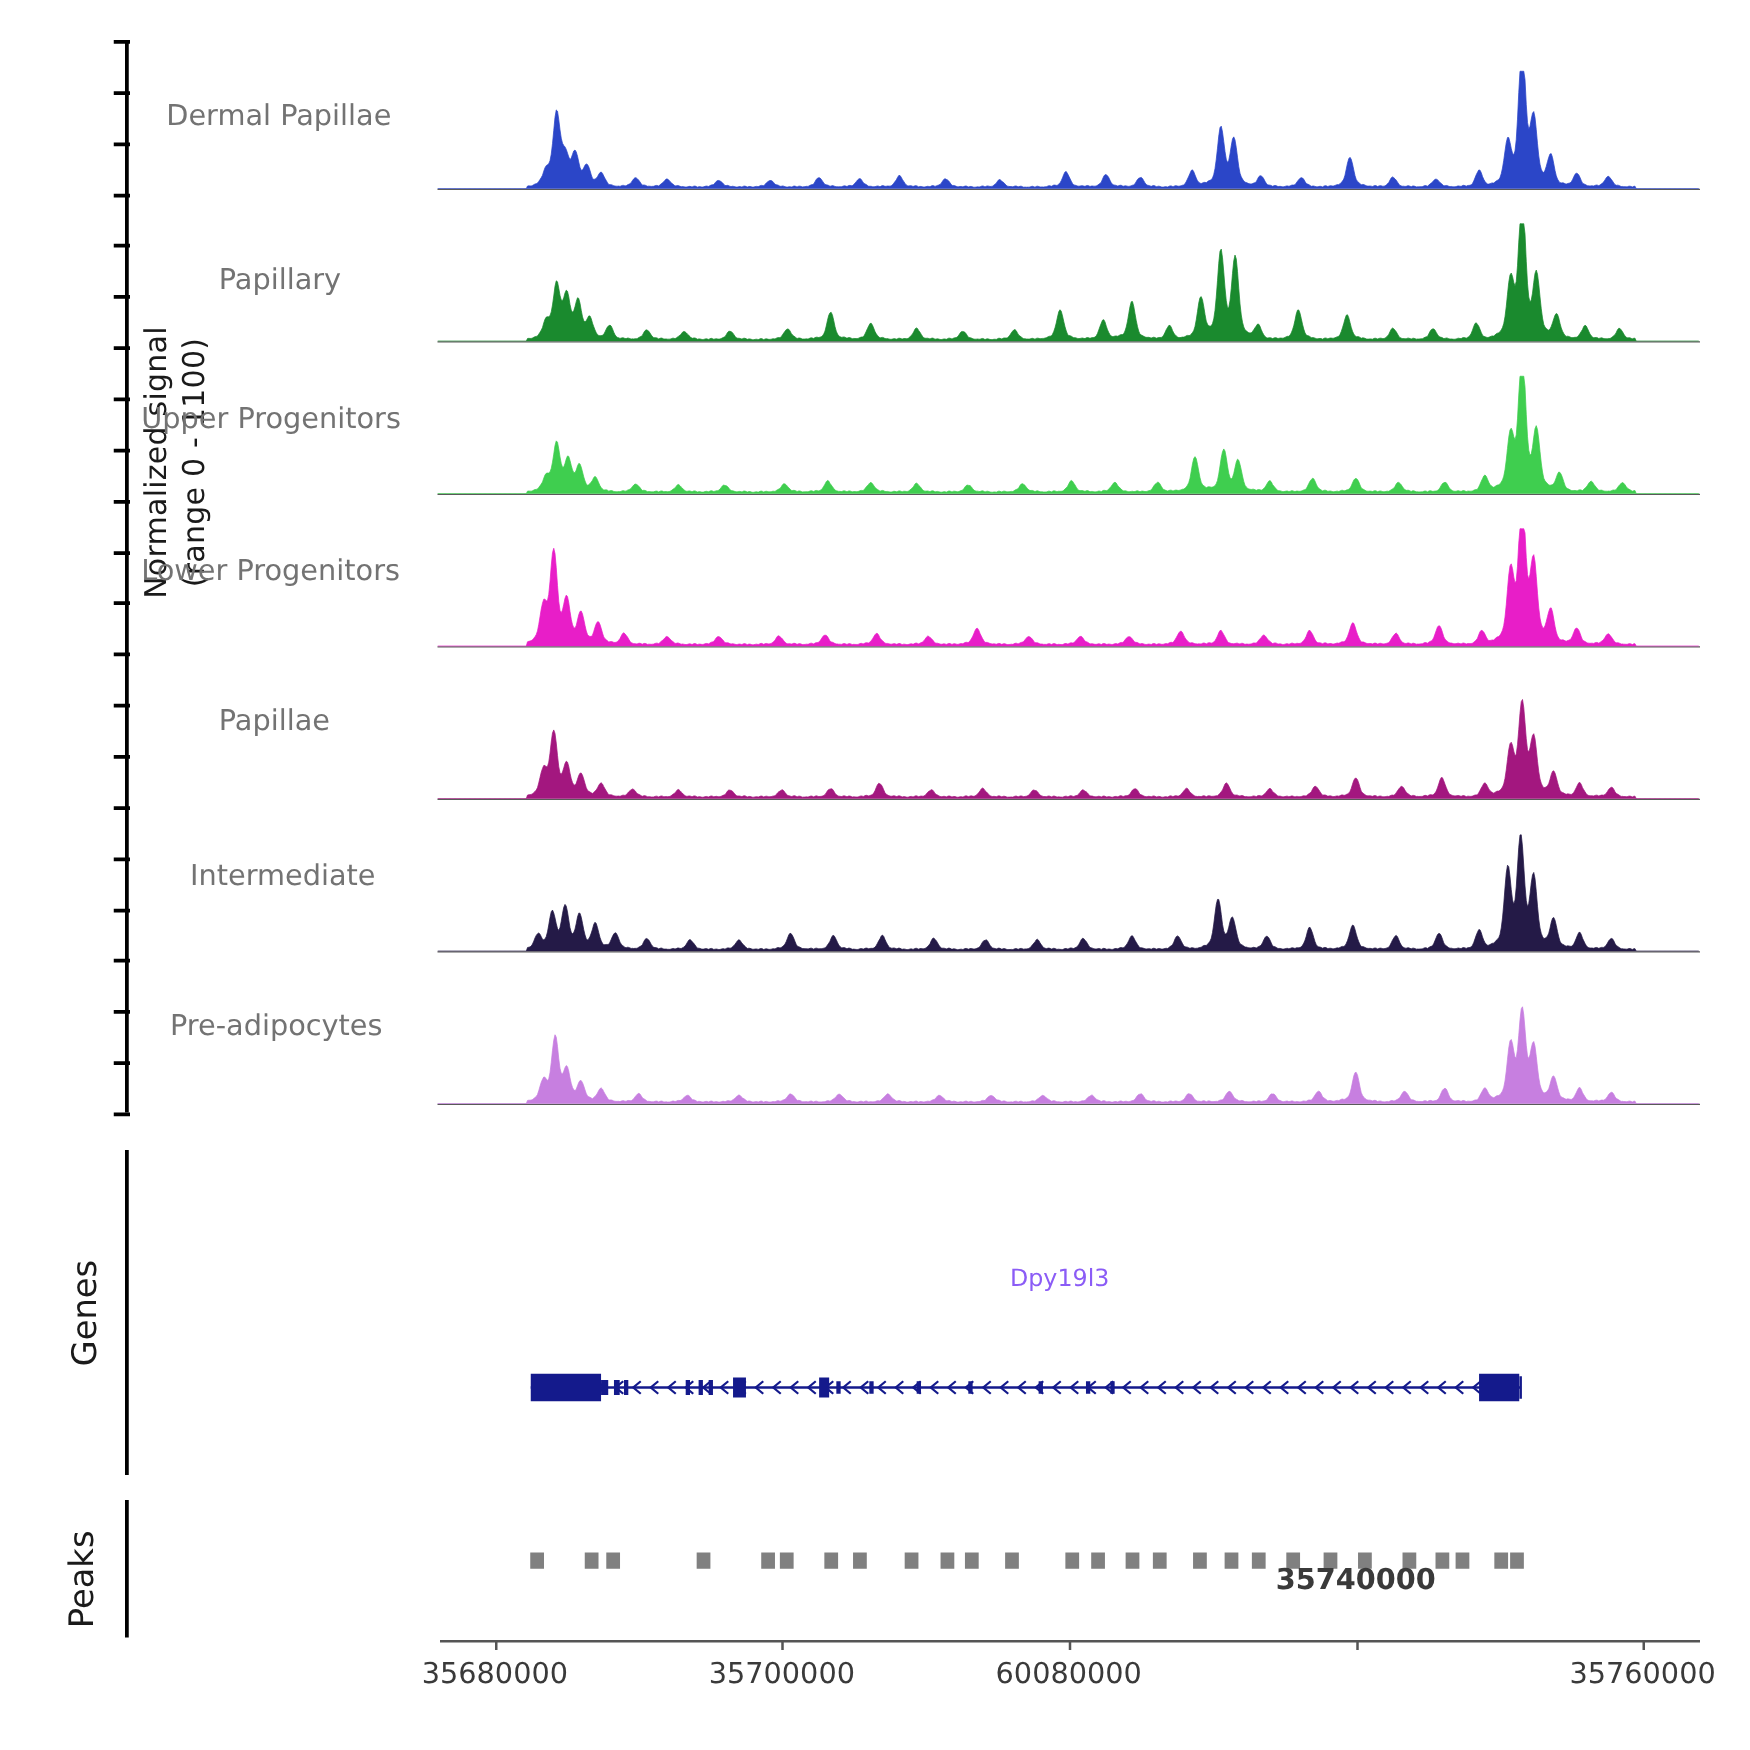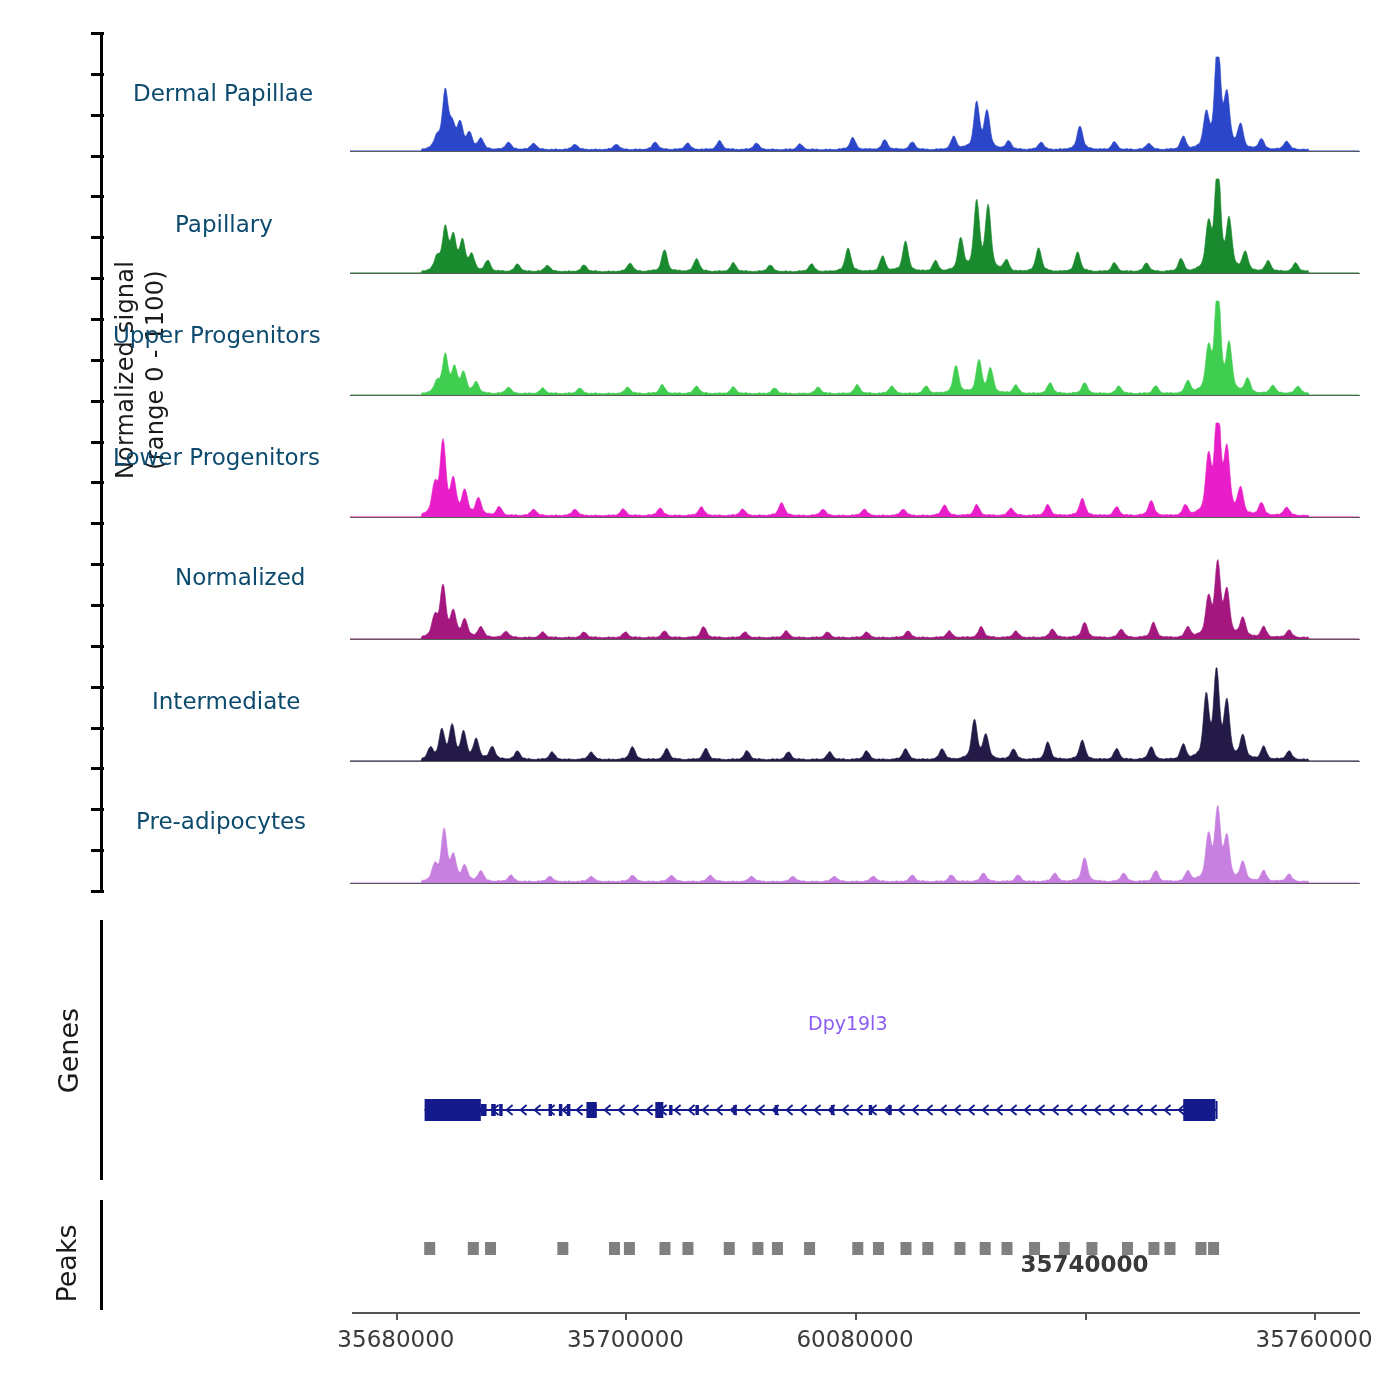--- a/index.html
+++ b/index.html
@@ -64,21 +64,21 @@
 
   
   .track {
     position: absolute;
     left: 350px;
     width: 1010px;
   }
   .track-name {
     position: absolute;
     font-size: 23px;
-    color: #0c4a6e;
+    color: #737373;
     white-space: nowrap;
     text-align: left;
   }
   .track-baseline {
     position: absolute;
     left: 350px;
     width: 1010px;
     height: 1px;
     background: #5a5a5a;
   }
@@ -179,21 +179,21 @@
           <path d="M 0 96 L 0 96.00 L 1 96.00 L 2 96.00 L 3 96.00 L 4 96.00 L 5 96.00 L 6 96.00 L 7 96.00 L 8 96.00 L 9 96.00 L 10 96.00 L 11 96.00 L 12 96.00 L 13 96.00 L 14 96.00 L 15 96.00 L 16 96.00 L 17 96.00 L 18 96.00 L 19 96.00 L 20 96.00 L 21 96.00 L 22 96.00 L 23 96.00 L 24 96.00 L 25 96.00 L 26 96.00 L 27 96.00 L 28 96.00 L 29 96.00 L 30 96.00 L 31 96.00 L 32 96.00 L 33 96.00 L 34 96.00 L 35 96.00 L 36 96.00 L 37 96.00 L 38 96.00 L 39 96.00 L 40 96.00 L 41 96.00 L 42 96.00 L 43 96.00 L 44 96.00 L 45 96.00 L 46 96.00 L 47 96.00 L 48 96.00 L 49 96.00 L 50 96.00 L 51 96.00 L 52 96.00 L 53 96.00 L 54 96.00 L 55 96.00 L 56 96.00 L 57 96.00 L 58 96.00 L 59 96.00 L 60 96.00 L 61 96.00 L 62 96.00 L 63 96.00 L 64 96.00 L 65 96.00 L 66 96.00 L 67 96.00 L 68 96.00 L 69 96.00 L 70 96.00 L 71 96.00 L 72 93.90 L 73 93.80 L 74 93.91 L 75 93.91 L 76 93.61 L 77 93.09 L 78 92.65 L 79 92.51 L 80 92.16 L 81 90.92 L 82 89.63 L 83 88.26 L 84 86.56 L 85 83.53 L 86 81.02 L 87 79.67 L 88 79.40 L 89 79.42 L 90 78.53 L 91 75.73 L 92 70.75 L 93 64.36 L 94 57.47 L 95 53.71 L 96 54.79 L 97 60.13 L 98 66.50 L 99 71.84 L 100 74.80 L 101 74.65 L 102 71.89 L 103 68.25 L 104 65.78 L 105 66.12 L 106 69.42 L 107 73.42 L 108 76.92 L 109 79.00 L 110 79.16 L 111 77.08 L 112 73.77 L 113 71.77 L 114 72.13 L 115 74.75 L 116 78.58 L 117 82.53 L 118 85.78 L 119 88.17 L 120 89.18 L 121 88.77 L 122 87.83 L 123 86.63 L 124 85.20 L 125 82.99 L 126 82.10 L 127 82.91 L 128 84.99 L 129 87.32 L 130 89.58 L 131 91.11 L 132 92.26 L 133 93.03 L 134 92.91 L 135 92.86 L 136 93.21 L 137 93.91 L 138 93.63 L 139 93.44 L 140 93.68 L 141 94.14 L 142 94.30 L 143 94.34 L 144 94.30 L 145 94.20 L 146 94.40 L 147 93.94 L 148 93.54 L 149 93.52 L 150 93.93 L 151 93.75 L 152 93.11 L 153 92.71 L 154 92.35 L 155 91.57 L 156 90.13 L 157 89.07 L 158 88.23 L 159 88.40 L 160 89.05 L 161 89.91 L 162 91.09 L 163 92.47 L 164 93.39 L 165 93.24 L 166 93.33 L 167 93.76 L 168 94.30 L 169 94.20 L 170 94.31 L 171 94.46 L 172 94.44 L 173 94.44 L 174 94.06 L 175 93.85 L 176 94.06 L 177 94.62 L 178 94.00 L 179 93.71 L 180 93.89 L 181 94.34 L 182 94.29 L 183 94.18 L 184 94.30 L 185 94.23 L 186 94.12 L 187 93.49 L 188 92.68 L 189 91.94 L 190 91.37 L 191 89.99 L 192 88.78 L 193 88.63 L 194 89.53 L 195 90.70 L 196 91.60 L 197 92.68 L 198 93.58 L 199 93.99 L 200 93.99 L 201 93.77 L 202 93.76 L 203 94.16 L 204 94.23 L 205 93.76 L 206 93.71 L 207 94.11 L 208 94.64 L 209 94.31 L 210 94.33 L 211 94.57 L 212 94.68 L 213 94.57 L 214 94.24 L 215 94.03 L 216 94.19 L 217 94.46 L 218 93.84 L 219 93.56 L 220 93.76 L 221 94.24 L 222 93.94 L 223 93.64 L 224 93.50 L 225 93.16 L 226 92.29 L 227 90.96 L 228 89.66 L 229 89.04 L 230 89.44 L 231 89.57 L 232 90.22 L 233 91.42 L 234 92.82 L 235 93.48 L 236 93.55 L 237 93.85 L 238 94.24 L 239 94.44 L 240 94.36 L 241 94.14 L 242 94.10 L 243 94.45 L 244 94.30 L 245 93.86 L 246 93.84 L 247 94.28 L 248 94.66 L 249 94.27 L 250 94.27 L 251 94.55 L 252 94.81 L 253 94.80 L 254 94.57 L 255 94.39 L 256 94.54 L 257 94.61 L 258 94.07 L 259 93.85 L 260 94.11 L 261 94.68 L 262 94.20 L 263 94.00 L 264 94.18 L 265 94.46 L 266 94.47 L 267 94.32 L 268 94.04 L 269 93.98 L 270 94.15 L 271 93.43 L 272 92.75 L 273 92.26 L 274 91.84 L 275 90.40 L 276 88.80 L 277 87.99 L 278 88.14 L 279 88.92 L 280 90.12 L 281 91.23 L 282 92.27 L 283 93.30 L 284 93.44 L 285 93.28 L 286 93.40 L 287 93.92 L 288 94.13 L 289 93.74 L 290 93.78 L 291 94.15 L 292 94.53 L 293 94.46 L 294 94.49 L 295 94.31 L 296 94.39 L 297 94.27 L 298 93.77 L 299 93.57 L 300 93.82 L 301 94.23 L 302 93.60 L 303 93.35 L 304 93.50 L 305 93.73 L 306 93.35 L 307 92.76 L 308 91.59 L 309 90.01 L 310 88.31 L 311 86.35 L 312 85.34 L 313 85.85 L 314 87.70 L 315 89.03 L 316 90.39 L 317 91.81 L 318 93.04 L 319 93.61 L 320 93.79 L 321 94.10 L 322 94.05 L 323 94.27 L 324 93.95 L 325 93.66 L 326 93.72 L 327 94.21 L 328 94.15 L 329 93.72 L 330 93.74 L 331 94.13 L 332 94.45 L 333 94.22 L 334 94.29 L 335 94.32 L 336 94.27 L 337 94.02 L 338 93.56 L 339 93.30 L 340 93.38 L 341 93.17 L 342 91.85 L 343 90.51 L 344 89.33 L 345 88.35 L 346 87.15 L 347 87.04 L 348 88.06 L 349 89.48 L 350 90.97 L 351 91.89 L 352 92.53 L 353 93.20 L 354 94.00 L 355 93.54 L 356 93.34 L 357 93.61 L 358 94.19 L 359 94.21 L 360 94.14 L 361 94.36 L 362 94.59 L 363 94.59 L 364 94.32 L 365 94.04 L 366 94.06 L 367 94.48 L 368 94.15 L 369 93.70 L 370 93.71 L 371 94.13 L 372 94.30 L 373 93.97 L 374 94.00 L 375 94.16 L 376 94.12 L 377 93.71 L 378 92.96 L 379 92.09 L 380 91.27 L 381 89.95 L 382 88.23 L 383 87.46 L 384 87.96 L 385 89.36 L 386 90.23 L 387 91.48 L 388 92.73 L 389 93.59 L 390 93.91 L 391 93.85 L 392 93.76 L 393 93.98 L 394 94.32 L 395 93.81 L 396 93.60 L 397 93.89 L 398 94.50 L 399 94.29 L 400 94.14 L 401 94.35 L 402 94.66 L 403 94.76 L 404 94.58 L 405 94.34 L 406 94.34 L 407 94.70 L 408 94.20 L 409 93.80 L 410 93.85 L 411 94.32 L 412 94.32 L 413 93.95 L 414 93.99 L 415 94.24 L 416 94.38 L 417 94.23 L 418 93.83 L 419 93.42 L 420 93.11 L 421 92.08 L 422 90.55 L 423 89.41 L 424 89.08 L 425 89.32 L 426 89.42 L 427 90.37 L 428 91.76 L 429 93.00 L 430 93.65 L 431 93.90 L 432 93.92 L 433 94.12 L 434 94.25 L 435 93.80 L 436 93.64 L 437 93.95 L 438 94.59 L 439 94.14 L 440 93.98 L 441 94.22 L 442 94.62 L 443 94.70 L 444 94.77 L 445 94.57 L 446 94.53 L 447 94.75 L 448 94.25 L 449 93.91 L 450 94.00 L 451 94.51 L 452 94.29 L 453 93.91 L 454 93.97 L 455 94.31 L 456 94.47 L 457 94.37 L 458 94.32 L 459 94.12 L 460 94.19 L 461 93.75 L 462 93.09 L 463 92.59 L 464 92.22 L 465 91.22 L 466 89.41 L 467 88.20 L 468 87.94 L 469 88.54 L 470 89.29 L 471 90.71 L 472 91.89 L 473 92.89 L 474 93.43 L 475 93.36 L 476 93.37 L 477 93.76 L 478 94.29 L 479 93.77 L 480 93.64 L 481 93.95 L 482 94.46 L 483 94.43 L 484 94.47 L 485 94.65 L 486 94.57 L 487 94.61 L 488 94.20 L 489 93.91 L 490 94.02 L 491 94.52 L 492 94.05 L 493 93.66 L 494 93.74 L 495 94.13 L 496 94.18 L 497 93.97 L 498 94.05 L 499 93.99 L 500 93.87 L 501 93.21 L 502 92.26 L 503 91.20 L 504 90.12 L 505 88.24 L 506 86.20 L 507 85.35 L 508 85.98 L 509 87.56 L 510 89.01 L 511 90.78 L 512 92.32 L 513 93.18 L 514 93.51 L 515 93.42 L 516 93.42 L 517 93.79 L 518 94.07 L 519 93.58 L 520 93.48 L 521 93.84 L 522 94.42 L 523 94.18 L 524 94.15 L 525 94.37 L 526 94.52 L 527 94.43 L 528 94.10 L 529 93.83 L 530 93.90 L 531 94.32 L 532 93.65 L 533 93.25 L 534 93.31 L 535 93.62 L 536 93.15 L 537 92.23 L 538 91.24 L 539 90.01 L 540 88.55 L 541 87.26 L 542 86.77 L 543 87.47 L 544 89.22 L 545 90.45 L 546 91.34 L 547 92.28 L 548 93.29 L 549 93.80 L 550 93.63 L 551 93.78 L 552 94.13 L 553 94.37 L 554 94.32 L 555 94.10 L 556 94.01 L 557 94.27 L 558 94.27 L 559 93.76 L 560 93.63 L 561 93.96 L 562 94.47 L 563 93.97 L 564 93.85 L 565 94.04 L 566 94.25 L 567 94.21 L 568 93.90 L 569 93.53 L 570 93.31 L 571 92.95 L 572 91.44 L 573 89.80 L 574 88.47 L 575 87.72 L 576 86.81 L 577 86.91 L 578 88.22 L 579 90.07 L 580 91.63 L 581 92.64 L 582 93.09 L 583 93.40 L 584 93.88 L 585 93.49 L 586 93.12 L 587 93.17 L 588 93.63 L 589 93.58 L 590 93.13 L 591 93.07 L 592 93.27 L 593 93.36 L 594 93.15 L 595 92.78 L 596 92.39 L 597 92.27 L 598 91.68 L 599 90.53 L 600 89.14 L 601 87.15 L 602 83.65 L 603 77.90 L 604 72.06 L 605 67.74 L 606 66.31 L 607 67.98 L 608 72.57 L 609 78.03 L 610 83.20 L 611 86.94 L 612 88.69 L 613 89.58 L 614 90.32 L 615 91.10 L 616 90.62 L 617 90.36 L 618 90.50 L 619 90.79 L 620 90.63 L 621 90.28 L 622 89.53 L 623 87.95 L 624 85.31 L 625 80.33 L 626 73.84 L 627 67.21 L 628 62.41 L 629 60.16 L 630 61.82 L 631 67.09 L 632 73.85 L 633 79.61 L 634 83.02 L 635 84.29 L 636 82.96 L 637 79.87 L 638 75.26 L 639 70.74 L 640 68.32 L 641 69.19 L 642 72.55 L 643 76.91 L 644 81.81 L 645 86.13 L 646 89.26 L 647 90.58 L 648 91.50 L 649 92.13 L 650 92.41 L 651 92.57 L 652 92.39 L 653 92.38 L 654 92.76 L 655 93.29 L 656 92.79 L 657 92.61 L 658 92.83 L 659 93.17 L 660 92.66 L 661 91.82 L 662 90.74 L 663 89.12 L 664 87.43 L 665 85.93 L 666 85.47 L 667 86.44 L 668 88.54 L 669 89.86 L 670 91.00 L 671 92.15 L 672 93.23 L 673 93.67 L 674 93.66 L 675 93.90 L 676 94.21 L 677 94.29 L 678 94.09 L 679 93.83 L 680 93.82 L 681 94.21 L 682 94.10 L 683 93.62 L 684 93.56 L 685 93.94 L 686 94.28 L 687 93.89 L 688 93.86 L 689 94.02 L 690 94.05 L 691 93.82 L 692 93.37 L 693 92.96 L 694 92.72 L 695 92.04 L 696 90.08 L 697 87.93 L 698 86.02 L 699 84.74 L 700 83.58 L 701 84.02 L 702 85.90 L 703 88.33 L 704 90.39 L 705 91.68 L 706 92.42 L 707 93.03 L 708 93.73 L 709 93.31 L 710 93.10 L 711 93.35 L 712 93.97 L 713 93.96 L 714 93.77 L 715 93.96 L 716 94.28 L 717 94.42 L 718 94.27 L 719 94.00 L 720 93.92 L 721 94.19 L 722 93.82 L 723 93.31 L 724 93.22 L 725 93.58 L 726 93.67 L 727 93.09 L 728 92.77 L 729 92.40 L 730 91.50 L 731 89.74 L 732 87.35 L 733 85.10 L 734 83.95 L 735 83.85 L 736 84.58 L 737 86.49 L 738 89.01 L 739 91.34 L 740 92.04 L 741 92.62 L 742 93.24 L 743 93.78 L 744 93.95 L 745 93.98 L 746 93.87 L 747 93.99 L 748 94.23 L 749 93.78 L 750 93.54 L 751 93.76 L 752 94.35 L 753 94.04 L 754 93.76 L 755 93.91 L 756 94.25 L 757 94.33 L 758 94.33 L 759 94.08 L 760 93.93 L 761 94.07 L 762 93.45 L 763 92.72 L 764 92.11 L 765 91.56 L 766 90.13 L 767 88.18 L 768 87.00 L 769 86.90 L 770 87.71 L 771 88.87 L 772 90.47 L 773 91.72 L 774 92.85 L 775 93.29 L 776 93.21 L 777 93.28 L 778 93.74 L 779 94.15 L 780 93.69 L 781 93.64 L 782 93.99 L 783 94.47 L 784 94.41 L 785 94.52 L 786 94.50 L 787 94.49 L 788 94.48 L 789 94.04 L 790 93.78 L 791 93.96 L 792 94.50 L 793 93.89 L 794 93.56 L 795 93.70 L 796 94.08 L 797 94.03 L 798 93.86 L 799 93.83 L 800 93.30 L 801 92.64 L 802 91.10 L 803 89.30 L 804 87.85 L 805 87.28 L 806 86.84 L 807 87.17 L 808 88.61 L 809 90.58 L 810 92.14 L 811 92.86 L 812 93.52 L 813 93.91 L 814 94.08 L 815 93.93 L 816 93.63 L 817 93.59 L 818 93.97 L 819 94.07 L 820 93.56 L 821 93.46 L 822 93.79 L 823 94.27 L 824 93.90 L 825 93.85 L 826 93.98 L 827 93.91 L 828 93.70 L 829 93.21 L 830 92.80 L 831 92.64 L 832 92.34 L 833 90.54 L 834 88.38 L 835 86.08 L 836 83.93 L 837 81.74 L 838 80.97 L 839 82.08 L 840 84.37 L 841 86.78 L 842 88.57 L 843 89.65 L 844 90.33 L 845 90.89 L 846 90.23 L 847 89.45 L 848 89.02 L 849 88.85 L 850 88.12 L 851 86.69 L 852 84.91 L 853 81.97 L 854 76.87 L 855 69.17 L 856 59.70 L 857 50.74 L 858 45.03 L 859 43.53 L 860 45.96 L 861 50.40 L 862 52.79 L 863 48.90 L 864 36.11 L 865 17.10 L 866 2.00 L 867 2.00 L 868 2.00 L 869 2.00 L 870 10.43 L 871 32.35 L 872 50.41 L 873 61.11 L 874 65.25 L 875 64.03 L 876 58.87 L 877 50.77 L 878 43.95 L 879 41.52 L 880 44.75 L 881 52.54 L 882 62.29 L 883 71.44 L 884 78.60 L 885 83.56 L 886 85.67 L 887 86.82 L 888 87.85 L 889 88.98 L 890 89.24 L 891 89.01 L 892 88.69 L 893 87.83 L 894 85.92 L 895 83.17 L 896 80.30 L 897 78.60 L 898 79.01 L 899 80.62 L 900 83.19 L 901 86.31 L 902 89.31 L 903 91.22 L 904 91.78 L 905 92.29 L 906 92.88 L 907 93.36 L 908 93.45 L 909 93.44 L 910 93.35 L 911 93.52 L 912 93.50 L 913 93.03 L 914 92.85 L 915 93.09 L 916 93.44 L 917 92.48 L 918 91.55 L 919 90.55 L 920 89.27 L 921 87.57 L 922 86.42 L 923 85.92 L 924 86.68 L 925 88.35 L 926 89.64 L 927 90.86 L 928 92.08 L 929 93.26 L 930 93.23 L 931 93.09 L 932 93.32 L 933 93.77 L 934 93.94 L 935 93.94 L 936 93.99 L 937 93.86 L 938 94.02 L 939 93.60 L 940 93.16 L 941 93.02 L 942 93.16 L 943 92.53 L 944 91.09 L 945 89.71 L 946 88.56 L 947 87.68 L 948 87.02 L 949 87.61 L 950 88.79 L 951 90.37 L 952 91.62 L 953 92.26 L 954 92.78 L 955 93.46 L 956 93.95 L 957 93.51 L 958 93.46 L 959 96.00 L 960 96.00 L 961 96.00 L 962 96.00 L 963 96.00 L 964 96.00 L 965 96.00 L 966 96.00 L 967 96.00 L 968 96.00 L 969 96.00 L 970 96.00 L 971 96.00 L 972 96.00 L 973 96.00 L 974 96.00 L 975 96.00 L 976 96.00 L 977 96.00 L 978 96.00 L 979 96.00 L 980 96.00 L 981 96.00 L 982 96.00 L 983 96.00 L 984 96.00 L 985 96.00 L 986 96.00 L 987 96.00 L 988 96.00 L 989 96.00 L 990 96.00 L 991 96.00 L 992 96.00 L 993 96.00 L 994 96.00 L 995 96.00 L 996 96.00 L 997 96.00 L 998 96.00 L 999 96.00 L 1000 96.00 L 1001 96.00 L 1002 96.00 L 1003 96.00 L 1004 96.00 L 1005 96.00 L 1006 96.00 L 1007 96.00 L 1008 96.00 L 1009 96.00 L 1009 96 Z" fill="#3fce4f" stroke="#3fce4f" stroke-width="0.6"></path>
         </svg>
       </div>
       <div class="track-name" style="left: 113px; top: 444px;">Lower Progenitors</div>
       <div class="track-baseline" style="top: 517px;"></div>
       <div class="track" style="top: 421px; height: 96px;">
         <svg width="1010" height="96">
           <path d="M 0 96 L 0 96.00 L 1 96.00 L 2 96.00 L 3 96.00 L 4 96.00 L 5 96.00 L 6 96.00 L 7 96.00 L 8 96.00 L 9 96.00 L 10 96.00 L 11 96.00 L 12 96.00 L 13 96.00 L 14 96.00 L 15 96.00 L 16 96.00 L 17 96.00 L 18 96.00 L 19 96.00 L 20 96.00 L 21 96.00 L 22 96.00 L 23 96.00 L 24 96.00 L 25 96.00 L 26 96.00 L 27 96.00 L 28 96.00 L 29 96.00 L 30 96.00 L 31 96.00 L 32 96.00 L 33 96.00 L 34 96.00 L 35 96.00 L 36 96.00 L 37 96.00 L 38 96.00 L 39 96.00 L 40 96.00 L 41 96.00 L 42 96.00 L 43 96.00 L 44 96.00 L 45 96.00 L 46 96.00 L 47 96.00 L 48 96.00 L 49 96.00 L 50 96.00 L 51 96.00 L 52 96.00 L 53 96.00 L 54 96.00 L 55 96.00 L 56 96.00 L 57 96.00 L 58 96.00 L 59 96.00 L 60 96.00 L 61 96.00 L 62 96.00 L 63 96.00 L 64 96.00 L 65 96.00 L 66 96.00 L 67 96.00 L 68 96.00 L 69 96.00 L 70 96.00 L 71 96.00 L 72 92.46 L 73 92.07 L 74 91.85 L 75 91.49 L 76 90.75 L 77 89.65 L 78 88.32 L 79 86.66 L 80 83.74 L 81 78.63 L 82 72.44 L 83 66.25 L 84 61.50 L 85 58.37 L 86 58.30 L 87 59.71 L 88 59.42 L 89 54.52 L 90 44.40 L 91 31.63 L 92 21.15 L 93 17.63 L 94 21.86 L 95 33.18 L 96 47.45 L 97 60.11 L 98 67.37 L 99 69.19 L 100 66.98 L 101 62.41 L 102 57.65 L 103 55.12 L 104 56.29 L 105 61.19 L 106 68.29 L 107 74.48 L 108 78.82 L 109 81.16 L 110 81.50 L 111 79.34 L 112 75.07 L 113 70.83 L 114 68.10 L 115 67.88 L 116 70.25 L 117 74.51 L 118 79.36 L 119 83.79 L 120 86.65 L 121 87.79 L 122 88.17 L 123 88.08 L 124 87.14 L 125 84.16 L 126 80.84 L 127 78.00 L 128 76.43 L 129 76.52 L 130 78.68 L 131 81.88 L 132 85.49 L 133 88.54 L 134 90.02 L 135 90.88 L 136 91.67 L 137 92.55 L 138 92.35 L 139 92.20 L 140 92.46 L 141 92.90 L 142 92.98 L 143 92.77 L 144 92.19 L 145 91.11 L 146 89.87 L 147 87.74 L 148 85.90 L 149 85.23 L 150 86.08 L 151 87.31 L 152 88.66 L 153 90.39 L 154 92.07 L 155 93.20 L 156 93.54 L 157 93.93 L 158 93.93 L 159 94.11 L 160 93.99 L 161 93.65 L 162 93.60 L 163 94.01 L 164 94.31 L 165 93.81 L 166 93.72 L 167 94.04 L 168 94.50 L 169 94.34 L 170 94.37 L 171 94.44 L 172 94.34 L 173 94.26 L 174 93.80 L 175 93.50 L 176 93.59 L 177 93.96 L 178 92.98 L 179 92.05 L 180 91.25 L 181 90.44 L 182 89.16 L 183 88.23 L 184 88.30 L 185 88.99 L 186 90.23 L 187 91.20 L 188 92.00 L 189 92.81 L 190 93.72 L 191 93.66 L 192 93.39 L 193 93.54 L 194 94.06 L 195 94.34 L 196 94.19 L 197 94.35 L 198 94.61 L 199 94.64 L 200 94.45 L 201 94.14 L 202 94.08 L 203 94.43 L 204 94.46 L 205 93.94 L 206 93.85 L 207 94.20 L 208 94.69 L 209 94.31 L 210 94.29 L 211 94.48 L 212 94.54 L 213 94.39 L 214 94.02 L 215 93.77 L 216 93.89 L 217 94.10 L 218 93.36 L 219 92.81 L 220 92.50 L 221 92.15 L 222 90.72 L 223 89.28 L 224 88.43 L 225 88.29 L 226 88.74 L 227 89.58 L 228 90.65 L 229 91.89 L 230 93.20 L 231 93.23 L 232 93.15 L 233 93.42 L 234 94.02 L 235 94.14 L 236 93.93 L 237 94.10 L 238 94.43 L 239 94.62 L 240 94.52 L 241 94.29 L 242 94.24 L 243 94.57 L 244 94.41 L 245 93.95 L 246 93.91 L 247 94.34 L 248 94.70 L 249 94.29 L 250 94.28 L 251 94.55 L 252 94.79 L 253 94.76 L 254 94.52 L 255 94.32 L 256 94.45 L 257 94.50 L 258 93.94 L 259 93.69 L 260 93.93 L 261 94.48 L 262 93.98 L 263 93.76 L 264 93.91 L 265 94.14 L 266 94.07 L 267 93.70 L 268 92.98 L 269 92.17 L 270 91.29 L 271 89.43 L 272 87.97 L 273 87.58 L 274 88.40 L 275 89.21 L 276 90.22 L 277 91.59 L 278 92.88 L 279 93.66 L 280 94.02 L 281 93.99 L 282 93.99 L 283 94.29 L 284 94.02 L 285 93.66 L 286 93.69 L 287 94.18 L 288 94.35 L 289 93.94 L 290 93.94 L 291 94.28 L 292 94.63 L 293 94.54 L 294 94.54 L 295 94.33 L 296 94.38 L 297 94.24 L 298 93.73 L 299 93.50 L 300 93.75 L 301 94.14 L 302 93.46 L 303 93.11 L 304 93.00 L 305 92.74 L 306 91.63 L 307 90.25 L 308 88.65 L 309 87.44 L 310 87.14 L 311 87.27 L 312 88.29 L 313 90.01 L 314 91.94 L 315 92.51 L 316 92.80 L 317 93.28 L 318 93.89 L 319 94.12 L 320 94.14 L 321 94.39 L 322 94.31 L 323 94.51 L 324 94.18 L 325 93.87 L 326 93.92 L 327 94.40 L 328 94.34 L 329 93.91 L 330 93.93 L 331 94.32 L 332 94.66 L 333 94.44 L 334 94.53 L 335 94.57 L 336 94.53 L 337 94.30 L 338 93.86 L 339 93.66 L 340 93.90 L 341 94.06 L 342 93.42 L 343 93.16 L 344 93.28 L 345 93.43 L 346 92.57 L 347 91.49 L 348 90.17 L 349 88.40 L 350 86.81 L 351 85.71 L 352 85.80 L 353 87.24 L 354 89.50 L 355 90.56 L 356 91.55 L 357 92.56 L 358 93.52 L 359 93.73 L 360 93.74 L 361 94.01 L 362 94.29 L 363 94.35 L 364 94.13 L 365 93.91 L 366 93.98 L 367 94.46 L 368 94.19 L 369 93.80 L 370 93.87 L 371 94.35 L 372 94.58 L 373 94.31 L 374 94.39 L 375 94.62 L 376 94.69 L 377 94.49 L 378 94.15 L 379 94.00 L 380 94.24 L 381 94.19 L 382 93.62 L 383 93.44 L 384 93.72 L 385 94.13 L 386 93.51 L 387 93.07 L 388 92.61 L 389 91.77 L 390 90.42 L 391 88.90 L 392 87.92 L 393 88.04 L 394 89.07 L 395 89.74 L 396 90.79 L 397 92.09 L 398 93.37 L 399 93.54 L 400 93.59 L 401 93.89 L 402 94.26 L 403 94.41 L 404 94.28 L 405 94.09 L 406 94.14 L 407 94.56 L 408 94.10 L 409 93.74 L 410 93.83 L 411 94.33 L 412 94.35 L 413 94.01 L 414 94.05 L 415 94.32 L 416 94.45 L 417 94.33 L 418 94.00 L 419 93.80 L 420 93.93 L 421 93.63 L 422 93.03 L 423 92.80 L 424 92.96 L 425 92.89 L 426 91.63 L 427 90.20 L 428 88.40 L 429 86.12 L 430 83.61 L 431 81.88 L 432 81.63 L 433 83.21 L 434 85.73 L 435 87.84 L 436 89.78 L 437 91.49 L 438 92.94 L 439 92.89 L 440 92.95 L 441 93.33 L 442 93.84 L 443 94.02 L 444 94.18 L 445 94.07 L 446 94.13 L 447 94.43 L 448 94.00 L 449 93.73 L 450 93.89 L 451 94.45 L 452 94.28 L 453 93.95 L 454 94.05 L 455 94.43 L 456 94.63 L 457 94.57 L 458 94.54 L 459 94.37 L 460 94.49 L 461 94.13 L 462 93.67 L 463 93.57 L 464 93.92 L 465 93.95 L 466 93.30 L 467 92.93 L 468 92.69 L 469 92.17 L 470 90.77 L 471 89.58 L 472 88.50 L 473 88.22 L 474 88.64 L 475 89.33 L 476 90.49 L 477 91.94 L 478 93.23 L 479 93.16 L 480 93.24 L 481 93.65 L 482 94.21 L 483 94.21 L 484 94.28 L 485 94.50 L 486 94.45 L 487 94.53 L 488 94.17 L 489 93.93 L 490 94.08 L 491 94.63 L 492 94.21 L 493 93.88 L 494 94.02 L 495 94.47 L 496 94.58 L 497 94.43 L 498 94.57 L 499 94.59 L 500 94.61 L 501 94.24 L 502 93.86 L 503 93.78 L 504 94.14 L 505 93.96 L 506 93.41 L 507 93.25 L 508 93.39 L 509 93.27 L 510 92.18 L 511 91.10 L 512 89.99 L 513 88.86 L 514 88.16 L 515 88.08 L 516 88.90 L 517 90.48 L 518 91.94 L 519 92.33 L 520 92.77 L 521 93.41 L 522 94.13 L 523 93.97 L 524 93.99 L 525 94.27 L 526 94.48 L 527 94.47 L 528 94.21 L 529 94.02 L 530 94.17 L 531 94.67 L 532 94.08 L 533 93.78 L 534 93.96 L 535 94.48 L 536 94.41 L 537 94.20 L 538 94.33 L 539 94.54 L 540 94.55 L 541 94.28 L 542 93.96 L 543 93.88 L 544 94.19 L 545 93.79 L 546 93.21 L 547 92.98 L 548 92.95 L 549 92.36 L 550 90.88 L 551 89.61 L 552 88.73 L 553 88.34 L 554 88.49 L 555 89.17 L 556 90.35 L 557 91.84 L 558 92.78 L 559 92.88 L 560 93.09 L 561 93.63 L 562 94.27 L 563 93.88 L 564 93.87 L 565 94.17 L 566 94.50 L 567 94.58 L 568 94.41 L 569 94.24 L 570 94.36 L 571 94.60 L 572 94.06 L 573 93.79 L 574 94.00 L 575 94.56 L 576 94.25 L 577 93.99 L 578 94.12 L 579 94.40 L 580 94.45 L 581 94.31 L 582 94.00 L 583 93.87 L 584 94.09 L 585 93.52 L 586 93.00 L 587 92.86 L 588 93.00 L 589 92.34 L 590 90.81 L 591 89.12 L 592 87.28 L 593 85.46 L 594 84.13 L 595 83.95 L 596 85.07 L 597 87.31 L 598 89.30 L 599 90.63 L 600 91.72 L 601 92.79 L 602 93.49 L 603 93.19 L 604 93.23 L 605 93.62 L 606 94.07 L 607 94.09 L 608 94.20 L 609 94.05 L 610 94.10 L 611 94.13 L 612 93.64 L 613 93.38 L 614 93.57 L 615 94.11 L 616 93.50 L 617 93.18 L 618 93.28 L 619 93.52 L 620 93.25 L 621 92.66 L 622 91.56 L 623 89.80 L 624 87.82 L 625 85.24 L 626 83.46 L 627 83.32 L 628 84.94 L 629 86.72 L 630 88.54 L 631 90.48 L 632 92.16 L 633 93.14 L 634 93.43 L 635 93.81 L 636 93.84 L 637 94.04 L 638 93.86 L 639 93.56 L 640 93.57 L 641 94.01 L 642 94.17 L 643 93.70 L 644 93.66 L 645 94.02 L 646 94.48 L 647 94.23 L 648 94.27 L 649 94.36 L 650 94.27 L 651 94.11 L 652 93.65 L 653 93.36 L 654 93.43 L 655 93.52 L 656 92.33 L 657 91.12 L 658 89.99 L 659 88.95 L 660 87.56 L 661 86.95 L 662 87.54 L 663 88.76 L 664 90.29 L 665 91.38 L 666 92.18 L 667 92.94 L 668 93.81 L 669 93.56 L 670 93.31 L 671 93.51 L 672 94.06 L 673 94.23 L 674 94.09 L 675 94.28 L 676 94.53 L 677 94.57 L 678 94.32 L 679 94.01 L 680 93.95 L 681 94.30 L 682 94.13 L 683 93.61 L 684 93.51 L 685 93.85 L 686 94.16 L 687 93.73 L 688 93.67 L 689 93.79 L 690 93.74 L 691 93.32 L 692 92.46 L 693 91.30 L 694 89.94 L 695 88.03 L 696 85.29 L 697 83.49 L 698 83.35 L 699 84.84 L 700 86.41 L 701 88.52 L 702 90.67 L 703 92.27 L 704 93.08 L 705 93.28 L 706 93.28 L 707 93.50 L 708 94.02 L 709 93.52 L 710 93.26 L 711 93.47 L 712 94.05 L 713 93.98 L 714 93.74 L 715 93.87 L 716 94.12 L 717 94.18 L 718 93.96 L 719 93.61 L 720 93.44 L 721 93.63 L 722 93.16 L 723 92.56 L 724 92.33 L 725 92.42 L 726 91.95 L 727 90.31 L 728 88.21 L 729 85.48 L 730 82.19 L 731 79.06 L 732 77.24 L 733 77.64 L 734 80.29 L 735 83.72 L 736 86.59 L 737 89.04 L 738 91.04 L 739 92.51 L 740 92.50 L 741 92.67 L 742 93.12 L 743 93.61 L 744 93.79 L 745 93.85 L 746 93.76 L 747 93.89 L 748 94.15 L 749 93.69 L 750 93.45 L 751 93.66 L 752 94.23 L 753 93.90 L 754 93.60 L 755 93.72 L 756 94.04 L 757 94.10 L 758 94.05 L 759 93.73 L 760 93.40 L 761 93.16 L 762 91.88 L 763 90.17 L 764 88.50 L 765 87.27 L 766 86.08 L 767 85.47 L 768 86.37 L 769 88.32 L 770 90.39 L 771 91.79 L 772 92.87 L 773 93.32 L 774 93.75 L 775 93.74 L 776 93.41 L 777 93.37 L 778 93.79 L 779 94.17 L 780 93.68 L 781 93.59 L 782 93.91 L 783 94.33 L 784 94.21 L 785 94.25 L 786 94.16 L 787 94.06 L 788 93.96 L 789 93.42 L 790 93.07 L 791 93.14 L 792 93.56 L 793 92.79 L 794 92.18 L 795 91.73 L 796 90.99 L 797 89.05 L 798 86.27 L 799 83.35 L 800 80.66 L 801 79.58 L 802 79.94 L 803 81.96 L 804 85.08 L 805 88.45 L 806 90.37 L 807 91.31 L 808 92.13 L 809 92.96 L 810 93.44 L 811 93.42 L 812 93.69 L 813 93.92 L 814 94.04 L 815 93.89 L 816 93.61 L 817 93.58 L 818 93.97 L 819 94.07 L 820 93.55 L 821 93.44 L 822 93.75 L 823 94.22 L 824 93.84 L 825 93.78 L 826 93.90 L 827 93.80 L 828 93.51 L 829 92.81 L 830 91.94 L 831 90.98 L 832 89.59 L 833 86.80 L 834 84.42 L 835 83.26 L 836 83.64 L 837 84.63 L 838 86.44 L 839 88.64 L 840 90.42 L 841 91.32 L 842 91.42 L 843 91.14 L 844 90.95 L 845 91.01 L 846 90.06 L 847 89.08 L 848 88.47 L 849 88.13 L 850 87.18 L 851 85.45 L 852 83.17 L 853 79.34 L 854 72.75 L 855 62.84 L 856 50.66 L 857 39.10 L 858 31.73 L 859 30.08 L 860 33.91 L 861 40.66 L 862 45.48 L 863 43.51 L 864 31.93 L 865 13.52 L 866 2.00 L 867 2.00 L 868 2.00 L 869 2.00 L 870 5.36 L 871 24.92 L 872 38.55 L 873 42.43 L 874 38.45 L 875 30.73 L 876 24.41 L 877 22.72 L 878 28.48 L 879 40.10 L 880 53.61 L 881 65.32 L 882 73.49 L 883 78.28 L 884 80.74 L 885 81.53 L 886 79.65 L 887 76.30 L 888 72.18 L 889 68.38 L 890 65.50 L 891 65.34 L 892 68.67 L 893 74.22 L 894 79.99 L 895 84.62 L 896 87.60 L 897 89.41 L 898 90.70 L 899 90.95 L 900 90.84 L 901 91.05 L 902 91.66 L 903 91.96 L 904 91.49 L 905 91.20 L 906 90.77 L 907 89.69 L 908 87.54 L 909 84.91 L 910 82.47 L 911 81.39 L 912 81.73 L 913 83.10 L 914 85.54 L 915 88.41 L 916 90.92 L 917 91.65 L 918 92.21 L 919 92.82 L 920 93.39 L 921 93.51 L 922 93.68 L 923 93.54 L 924 93.57 L 925 93.72 L 926 93.25 L 927 92.96 L 928 93.08 L 929 93.55 L 930 92.96 L 931 92.17 L 932 91.43 L 933 90.47 L 934 88.90 L 935 87.22 L 936 86.20 L 937 86.04 L 938 87.22 L 939 88.48 L 940 89.86 L 941 91.30 L 942 92.73 L 943 93.26 L 944 93.12 L 945 93.30 L 946 93.79 L 947 94.24 L 948 94.16 L 949 94.36 L 950 94.37 L 951 94.47 L 952 94.36 L 953 94.00 L 954 93.92 L 955 94.27 L 956 94.60 L 957 94.08 L 958 93.95 L 959 96.00 L 960 96.00 L 961 96.00 L 962 96.00 L 963 96.00 L 964 96.00 L 965 96.00 L 966 96.00 L 967 96.00 L 968 96.00 L 969 96.00 L 970 96.00 L 971 96.00 L 972 96.00 L 973 96.00 L 974 96.00 L 975 96.00 L 976 96.00 L 977 96.00 L 978 96.00 L 979 96.00 L 980 96.00 L 981 96.00 L 982 96.00 L 983 96.00 L 984 96.00 L 985 96.00 L 986 96.00 L 987 96.00 L 988 96.00 L 989 96.00 L 990 96.00 L 991 96.00 L 992 96.00 L 993 96.00 L 994 96.00 L 995 96.00 L 996 96.00 L 997 96.00 L 998 96.00 L 999 96.00 L 1000 96.00 L 1001 96.00 L 1002 96.00 L 1003 96.00 L 1004 96.00 L 1005 96.00 L 1006 96.00 L 1007 96.00 L 1008 96.00 L 1009 96.00 L 1009 96 Z" fill="#e81ec8" stroke="#e81ec8" stroke-width="0.6"></path>
         </svg>
       </div>
-      <div class="track-name" style="left: 175px; top: 564px;">Normalized</div>
+      <div class="track-name" style="left: 175px; top: 564px;">Papillae</div>
       <div class="track-baseline" style="top: 639px;"></div>
       <div class="track" style="top: 543px; height: 96px;">
         <svg width="1010" height="96">
           <path d="M 0 96 L 0 96.00 L 1 96.00 L 2 96.00 L 3 96.00 L 4 96.00 L 5 96.00 L 6 96.00 L 7 96.00 L 8 96.00 L 9 96.00 L 10 96.00 L 11 96.00 L 12 96.00 L 13 96.00 L 14 96.00 L 15 96.00 L 16 96.00 L 17 96.00 L 18 96.00 L 19 96.00 L 20 96.00 L 21 96.00 L 22 96.00 L 23 96.00 L 24 96.00 L 25 96.00 L 26 96.00 L 27 96.00 L 28 96.00 L 29 96.00 L 30 96.00 L 31 96.00 L 32 96.00 L 33 96.00 L 34 96.00 L 35 96.00 L 36 96.00 L 37 96.00 L 38 96.00 L 39 96.00 L 40 96.00 L 41 96.00 L 42 96.00 L 43 96.00 L 44 96.00 L 45 96.00 L 46 96.00 L 47 96.00 L 48 96.00 L 49 96.00 L 50 96.00 L 51 96.00 L 52 96.00 L 53 96.00 L 54 96.00 L 55 96.00 L 56 96.00 L 57 96.00 L 58 96.00 L 59 96.00 L 60 96.00 L 61 96.00 L 62 96.00 L 63 96.00 L 64 96.00 L 65 96.00 L 66 96.00 L 67 96.00 L 68 96.00 L 69 96.00 L 70 96.00 L 71 96.00 L 72 93.05 L 73 92.79 L 74 92.72 L 75 92.52 L 76 91.98 L 77 91.13 L 78 90.16 L 79 89.07 L 80 87.08 L 81 83.37 L 82 79.02 L 83 74.83 L 84 71.71 L 85 69.41 L 86 69.32 L 87 70.34 L 88 70.18 L 89 66.75 L 90 59.60 L 91 50.61 L 92 43.31 L 93 40.95 L 94 43.71 L 95 51.49 L 96 61.45 L 97 70.39 L 98 75.32 L 99 76.37 L 100 74.66 L 101 71.33 L 102 67.84 L 103 65.93 L 104 66.70 L 105 70.27 L 106 75.54 L 107 79.98 L 108 83.04 L 109 84.77 L 110 85.16 L 111 83.66 L 112 80.46 L 113 77.41 L 114 75.53 L 115 75.48 L 116 77.24 L 117 80.32 L 118 83.83 L 119 87.14 L 120 89.26 L 121 90.08 L 122 90.61 L 123 91.24 L 124 91.74 L 125 90.91 L 126 90.00 L 127 88.87 L 128 87.33 L 129 85.29 L 130 83.81 L 131 83.25 L 132 84.24 L 133 86.31 L 134 88.09 L 135 89.80 L 136 91.40 L 137 92.82 L 138 92.89 L 139 92.85 L 140 93.16 L 141 93.65 L 142 93.83 L 143 93.90 L 144 93.89 L 145 93.82 L 146 94.04 L 147 93.60 L 148 93.20 L 149 93.13 L 150 93.36 L 151 92.81 L 152 91.57 L 153 90.44 L 154 89.51 L 155 88.73 L 156 88.14 L 157 88.63 L 158 89.51 L 159 90.91 L 160 91.94 L 161 92.45 L 162 92.92 L 163 93.59 L 164 94.02 L 165 93.59 L 166 93.55 L 167 93.92 L 168 94.44 L 169 94.33 L 170 94.43 L 171 94.57 L 172 94.54 L 173 94.52 L 174 94.13 L 175 93.91 L 176 94.11 L 177 94.66 L 178 94.03 L 179 93.74 L 180 93.91 L 181 94.35 L 182 94.30 L 183 94.19 L 184 94.31 L 185 94.24 L 186 94.12 L 187 93.49 L 188 92.69 L 189 91.95 L 190 91.38 L 191 89.99 L 192 88.78 L 193 88.63 L 194 89.53 L 195 90.70 L 196 91.60 L 197 92.68 L 198 93.58 L 199 93.99 L 200 93.99 L 201 93.78 L 202 93.77 L 203 94.16 L 204 94.24 L 205 93.77 L 206 93.72 L 207 94.13 L 208 94.67 L 209 94.35 L 210 94.38 L 211 94.63 L 212 94.75 L 213 94.66 L 214 94.34 L 215 94.15 L 216 94.33 L 217 94.62 L 218 94.02 L 219 93.75 L 220 93.97 L 221 94.48 L 222 94.24 L 223 94.07 L 224 94.21 L 225 94.38 L 226 94.31 L 227 93.94 L 228 93.46 L 229 93.08 L 230 92.82 L 231 91.35 L 232 89.87 L 233 89.04 L 234 89.12 L 235 89.42 L 236 89.98 L 237 91.18 L 238 92.49 L 239 93.41 L 240 93.76 L 241 93.76 L 242 93.83 L 243 94.21 L 244 94.09 L 245 93.67 L 246 93.67 L 247 94.13 L 248 94.52 L 249 94.15 L 250 94.16 L 251 94.46 L 252 94.73 L 253 94.73 L 254 94.51 L 255 94.34 L 256 94.49 L 257 94.56 L 258 94.02 L 259 93.80 L 260 94.06 L 261 94.63 L 262 94.14 L 263 93.95 L 264 94.12 L 265 94.40 L 266 94.41 L 267 94.25 L 268 93.93 L 269 93.76 L 270 93.69 L 271 92.55 L 272 91.33 L 273 90.38 L 274 89.89 L 275 89.10 L 276 88.83 L 277 89.62 L 278 91.02 L 279 92.29 L 280 93.19 L 281 93.56 L 282 93.79 L 283 94.20 L 284 93.97 L 285 93.62 L 286 93.66 L 287 94.15 L 288 94.34 L 289 93.94 L 290 93.96 L 291 94.32 L 292 94.70 L 293 94.63 L 294 94.66 L 295 94.48 L 296 94.57 L 297 94.46 L 298 93.98 L 299 93.79 L 300 94.07 L 301 94.50 L 302 93.90 L 303 93.69 L 304 93.90 L 305 94.25 L 306 94.14 L 307 94.08 L 308 93.79 L 309 93.34 L 310 92.70 L 311 91.18 L 312 89.60 L 313 88.52 L 314 88.32 L 315 87.93 L 316 88.40 L 317 89.81 L 318 91.55 L 319 92.72 L 320 93.36 L 321 93.94 L 322 94.01 L 323 94.27 L 324 93.97 L 325 93.68 L 326 93.74 L 327 94.24 L 328 94.20 L 329 93.79 L 330 93.84 L 331 94.26 L 332 94.61 L 333 94.42 L 334 94.52 L 335 94.58 L 336 94.56 L 337 94.34 L 338 93.91 L 339 93.72 L 340 93.96 L 341 94.12 L 342 93.48 L 343 93.24 L 344 93.45 L 345 93.82 L 346 93.40 L 347 93.04 L 348 92.57 L 349 91.39 L 350 89.57 L 351 87.04 L 352 84.73 L 353 83.61 L 354 84.13 L 355 84.81 L 356 86.59 L 357 88.96 L 358 91.24 L 359 92.39 L 360 92.94 L 361 93.48 L 362 93.87 L 363 93.99 L 364 93.81 L 365 93.62 L 366 93.73 L 367 94.24 L 368 94.01 L 369 93.65 L 370 93.75 L 371 94.26 L 372 94.52 L 373 94.27 L 374 94.38 L 375 94.64 L 376 94.73 L 377 94.56 L 378 94.24 L 379 94.11 L 380 94.38 L 381 94.35 L 382 93.79 L 383 93.64 L 384 93.96 L 385 94.44 L 386 93.96 L 387 93.84 L 388 93.93 L 389 93.87 L 390 93.31 L 391 92.26 L 392 91.02 L 393 90.07 L 394 89.54 L 395 88.75 L 396 88.95 L 397 90.13 L 398 91.81 L 399 92.53 L 400 93.03 L 401 93.63 L 402 94.14 L 403 94.34 L 404 94.24 L 405 94.05 L 406 94.11 L 407 94.53 L 408 94.09 L 409 93.75 L 410 93.87 L 411 94.40 L 412 94.45 L 413 94.15 L 414 94.24 L 415 94.56 L 416 94.76 L 417 94.69 L 418 94.44 L 419 94.31 L 420 94.52 L 421 94.30 L 422 93.80 L 423 93.68 L 424 94.03 L 425 94.32 L 426 93.80 L 427 93.69 L 428 93.89 L 429 94.05 L 430 93.78 L 431 93.16 L 432 92.14 L 433 91.06 L 434 89.79 L 435 88.16 L 436 87.43 L 437 88.00 L 438 89.59 L 439 90.41 L 440 91.46 L 441 92.61 L 442 93.57 L 443 93.96 L 444 94.19 L 445 94.08 L 446 94.12 L 447 94.40 L 448 93.97 L 449 93.69 L 450 93.85 L 451 94.43 L 452 94.27 L 453 93.95 L 454 94.08 L 455 94.48 L 456 94.70 L 457 94.67 L 458 94.67 L 459 94.53 L 460 94.68 L 461 94.35 L 462 93.93 L 463 93.86 L 464 94.24 L 465 94.33 L 466 93.81 L 467 93.72 L 468 94.02 L 469 94.36 L 470 94.10 L 471 94.03 L 472 93.59 L 473 93.01 L 474 92.02 L 475 90.50 L 476 89.30 L 477 88.96 L 478 89.44 L 479 89.53 L 480 90.39 L 481 91.74 L 482 93.07 L 483 93.58 L 484 93.92 L 485 94.26 L 486 94.26 L 487 94.36 L 488 94.01 L 489 93.78 L 490 93.96 L 491 94.53 L 492 94.13 L 493 93.82 L 494 93.98 L 495 94.46 L 496 94.58 L 497 94.46 L 498 94.62 L 499 94.66 L 500 94.71 L 501 94.36 L 502 94.00 L 503 93.95 L 504 94.32 L 505 94.17 L 506 93.66 L 507 93.59 L 508 93.93 L 509 94.20 L 510 93.75 L 511 93.48 L 512 93.11 L 513 92.22 L 514 90.98 L 515 89.60 L 516 88.83 L 517 89.12 L 518 89.98 L 519 90.46 L 520 91.38 L 521 92.57 L 522 93.70 L 523 93.76 L 524 93.89 L 525 94.21 L 526 94.43 L 527 94.42 L 528 94.17 L 529 93.98 L 530 94.15 L 531 94.65 L 532 94.08 L 533 93.79 L 534 93.99 L 535 94.53 L 536 94.48 L 537 94.29 L 538 94.45 L 539 94.69 L 540 94.72 L 541 94.48 L 542 94.17 L 543 94.12 L 544 94.46 L 545 94.10 L 546 93.61 L 547 93.58 L 548 93.98 L 549 94.12 L 550 93.69 L 551 93.56 L 552 93.49 L 553 93.06 L 554 92.00 L 555 90.48 L 556 89.05 L 557 88.33 L 558 88.07 L 559 88.12 L 560 89.14 L 561 90.82 L 562 92.51 L 563 92.86 L 564 93.27 L 565 93.78 L 566 94.20 L 567 94.32 L 568 94.18 L 569 94.04 L 570 94.19 L 571 94.46 L 572 93.96 L 573 93.73 L 574 93.97 L 575 94.57 L 576 94.31 L 577 94.10 L 578 94.28 L 579 94.61 L 580 94.72 L 581 94.65 L 582 94.40 L 583 94.33 L 584 94.62 L 585 94.12 L 586 93.69 L 587 93.70 L 588 94.14 L 589 94.09 L 590 93.65 L 591 93.62 L 592 93.81 L 593 93.79 L 594 93.27 L 595 92.27 L 596 90.96 L 597 89.80 L 598 88.50 L 599 87.56 L 600 87.78 L 601 89.16 L 602 90.82 L 603 91.55 L 604 92.39 L 605 93.27 L 606 93.96 L 607 94.08 L 608 94.23 L 609 94.09 L 610 94.17 L 611 94.23 L 612 93.78 L 613 93.56 L 614 93.80 L 615 94.39 L 616 93.82 L 617 93.55 L 618 93.71 L 619 94.06 L 620 94.03 L 621 93.96 L 622 93.85 L 623 93.62 L 624 93.55 L 625 92.69 L 626 91.57 L 627 90.33 L 628 88.95 L 629 86.52 L 630 84.20 L 631 83.29 L 632 84.04 L 633 85.82 L 634 87.87 L 635 90.14 L 636 91.66 L 637 92.79 L 638 93.10 L 639 93.03 L 640 93.14 L 641 93.65 L 642 93.86 L 643 93.45 L 644 93.46 L 645 93.89 L 646 94.42 L 647 94.22 L 648 94.33 L 649 94.48 L 650 94.45 L 651 94.35 L 652 93.94 L 653 93.73 L 654 93.94 L 655 94.31 L 656 93.67 L 657 93.38 L 658 93.53 L 659 93.84 L 660 93.37 L 661 92.68 L 662 91.88 L 663 90.64 L 664 89.34 L 665 88.11 L 666 87.69 L 667 88.43 L 668 90.12 L 669 90.99 L 670 91.75 L 671 92.64 L 672 93.58 L 673 93.93 L 674 93.88 L 675 94.10 L 676 94.38 L 677 94.45 L 678 94.25 L 679 93.97 L 680 93.96 L 681 94.36 L 682 94.25 L 683 93.78 L 684 93.75 L 685 94.15 L 686 94.51 L 687 94.15 L 688 94.14 L 689 94.33 L 690 94.39 L 691 94.20 L 692 93.82 L 693 93.58 L 694 93.70 L 695 93.70 L 696 92.84 L 697 92.07 L 698 91.39 L 699 90.50 L 700 88.42 L 701 86.70 L 702 85.97 L 703 86.30 L 704 87.41 L 705 88.85 L 706 90.34 L 707 91.79 L 708 93.10 L 709 93.02 L 710 92.96 L 711 93.26 L 712 93.88 L 713 93.86 L 714 93.66 L 715 93.83 L 716 94.14 L 717 94.27 L 718 94.11 L 719 93.82 L 720 93.71 L 721 93.97 L 722 93.56 L 723 93.02 L 724 92.90 L 725 93.22 L 726 93.26 L 727 92.61 L 728 92.14 L 729 91.52 L 730 90.15 L 731 87.70 L 732 84.44 L 733 81.36 L 734 79.67 L 735 79.54 L 736 80.78 L 737 83.50 L 738 86.90 L 739 89.94 L 740 91.12 L 741 91.99 L 742 92.77 L 743 93.39 L 744 93.62 L 745 93.69 L 746 93.62 L 747 93.78 L 748 94.07 L 749 93.65 L 750 93.45 L 751 93.70 L 752 94.32 L 753 94.03 L 754 93.78 L 755 93.94 L 756 94.30 L 757 94.40 L 758 94.41 L 759 94.17 L 760 94.03 L 761 94.21 L 762 93.69 L 763 93.20 L 764 93.06 L 765 93.20 L 766 92.57 L 767 91.12 L 768 89.64 L 769 88.24 L 770 86.98 L 771 86.08 L 772 86.38 L 773 87.44 L 774 89.27 L 775 90.78 L 776 91.65 L 777 92.37 L 778 93.19 L 779 93.76 L 780 93.36 L 781 93.33 L 782 93.69 L 783 94.16 L 784 94.09 L 785 94.19 L 786 94.15 L 787 94.11 L 788 94.07 L 789 93.58 L 790 93.27 L 791 93.38 L 792 93.86 L 793 93.17 L 794 92.76 L 795 92.78 L 796 92.94 L 797 92.44 L 798 91.40 L 799 89.87 L 800 87.22 L 801 84.24 L 802 81.01 L 803 79.03 L 804 79.26 L 805 81.68 L 806 84.40 L 807 87.01 L 808 89.47 L 809 91.48 L 810 92.63 L 811 92.93 L 812 93.33 L 813 93.61 L 814 93.77 L 815 93.66 L 816 93.42 L 817 93.43 L 818 93.86 L 819 94.00 L 820 93.52 L 821 93.46 L 822 93.82 L 823 94.32 L 824 93.97 L 825 93.95 L 826 94.10 L 827 94.05 L 828 93.86 L 829 93.40 L 830 93.03 L 831 92.93 L 832 92.75 L 833 91.14 L 834 89.30 L 835 87.43 L 836 85.72 L 837 83.87 L 838 83.20 L 839 84.16 L 840 86.10 L 841 88.10 L 842 89.54 L 843 90.39 L 844 90.98 L 845 91.52 L 846 90.90 L 847 90.20 L 848 89.88 L 849 89.86 L 850 89.29 L 851 88.09 L 852 86.62 L 853 84.15 L 854 79.74 L 855 72.99 L 856 64.66 L 857 56.80 L 858 51.93 L 859 50.80 L 860 53.29 L 861 57.93 L 862 61.46 L 863 60.45 L 864 52.78 L 865 40.68 L 866 27.64 L 867 18.35 L 868 16.59 L 869 23.12 L 870 35.19 L 871 48.02 L 872 56.79 L 873 58.72 L 874 55.43 L 875 49.78 L 876 45.34 L 877 43.96 L 878 48.00 L 879 56.32 L 880 66.02 L 881 74.39 L 882 80.18 L 883 83.64 L 884 85.72 L 885 87.14 L 886 87.00 L 887 86.45 L 888 85.50 L 889 83.85 L 890 80.54 L 891 76.70 L 892 74.10 L 893 73.66 L 894 75.45 L 895 78.87 L 896 82.76 L 897 86.35 L 898 89.25 L 899 90.55 L 900 90.97 L 901 91.39 L 902 92.07 L 903 92.42 L 904 92.09 L 905 92.14 L 906 92.43 L 907 92.56 L 908 92.02 L 909 90.91 L 910 89.13 L 911 87.17 L 912 85.08 L 913 83.27 L 914 83.02 L 915 84.55 L 916 87.13 L 917 88.79 L 918 90.46 L 919 91.94 L 920 93.03 L 921 93.40 L 922 93.68 L 923 93.58 L 924 93.63 L 925 93.81 L 926 93.37 L 927 93.11 L 928 93.28 L 929 93.84 L 930 93.46 L 931 93.09 L 932 93.07 L 933 93.13 L 934 92.61 L 935 91.51 L 936 90.11 L 937 88.48 L 938 87.53 L 939 86.82 L 940 87.08 L 941 88.41 L 942 90.42 L 943 91.75 L 944 92.28 L 945 92.88 L 946 93.58 L 947 94.10 L 948 94.05 L 949 94.26 L 950 94.28 L 951 94.38 L 952 94.27 L 953 93.93 L 954 93.85 L 955 94.21 L 956 94.55 L 957 94.03 L 958 93.92 L 959 96.00 L 960 96.00 L 961 96.00 L 962 96.00 L 963 96.00 L 964 96.00 L 965 96.00 L 966 96.00 L 967 96.00 L 968 96.00 L 969 96.00 L 970 96.00 L 971 96.00 L 972 96.00 L 973 96.00 L 974 96.00 L 975 96.00 L 976 96.00 L 977 96.00 L 978 96.00 L 979 96.00 L 980 96.00 L 981 96.00 L 982 96.00 L 983 96.00 L 984 96.00 L 985 96.00 L 986 96.00 L 987 96.00 L 988 96.00 L 989 96.00 L 990 96.00 L 991 96.00 L 992 96.00 L 993 96.00 L 994 96.00 L 995 96.00 L 996 96.00 L 997 96.00 L 998 96.00 L 999 96.00 L 1000 96.00 L 1001 96.00 L 1002 96.00 L 1003 96.00 L 1004 96.00 L 1005 96.00 L 1006 96.00 L 1007 96.00 L 1008 96.00 L 1009 96.00 L 1009 96 Z" fill="#a3177f" stroke="#a3177f" stroke-width="0.6"></path>
         </svg>
       </div>
       <div class="track-name" style="left: 152px; top: 688px;">Intermediate</div>
       <div class="track-baseline" style="top: 761px;"></div>
       <div class="track" style="top: 665px; height: 96px;">
         <svg width="1010" height="96">

